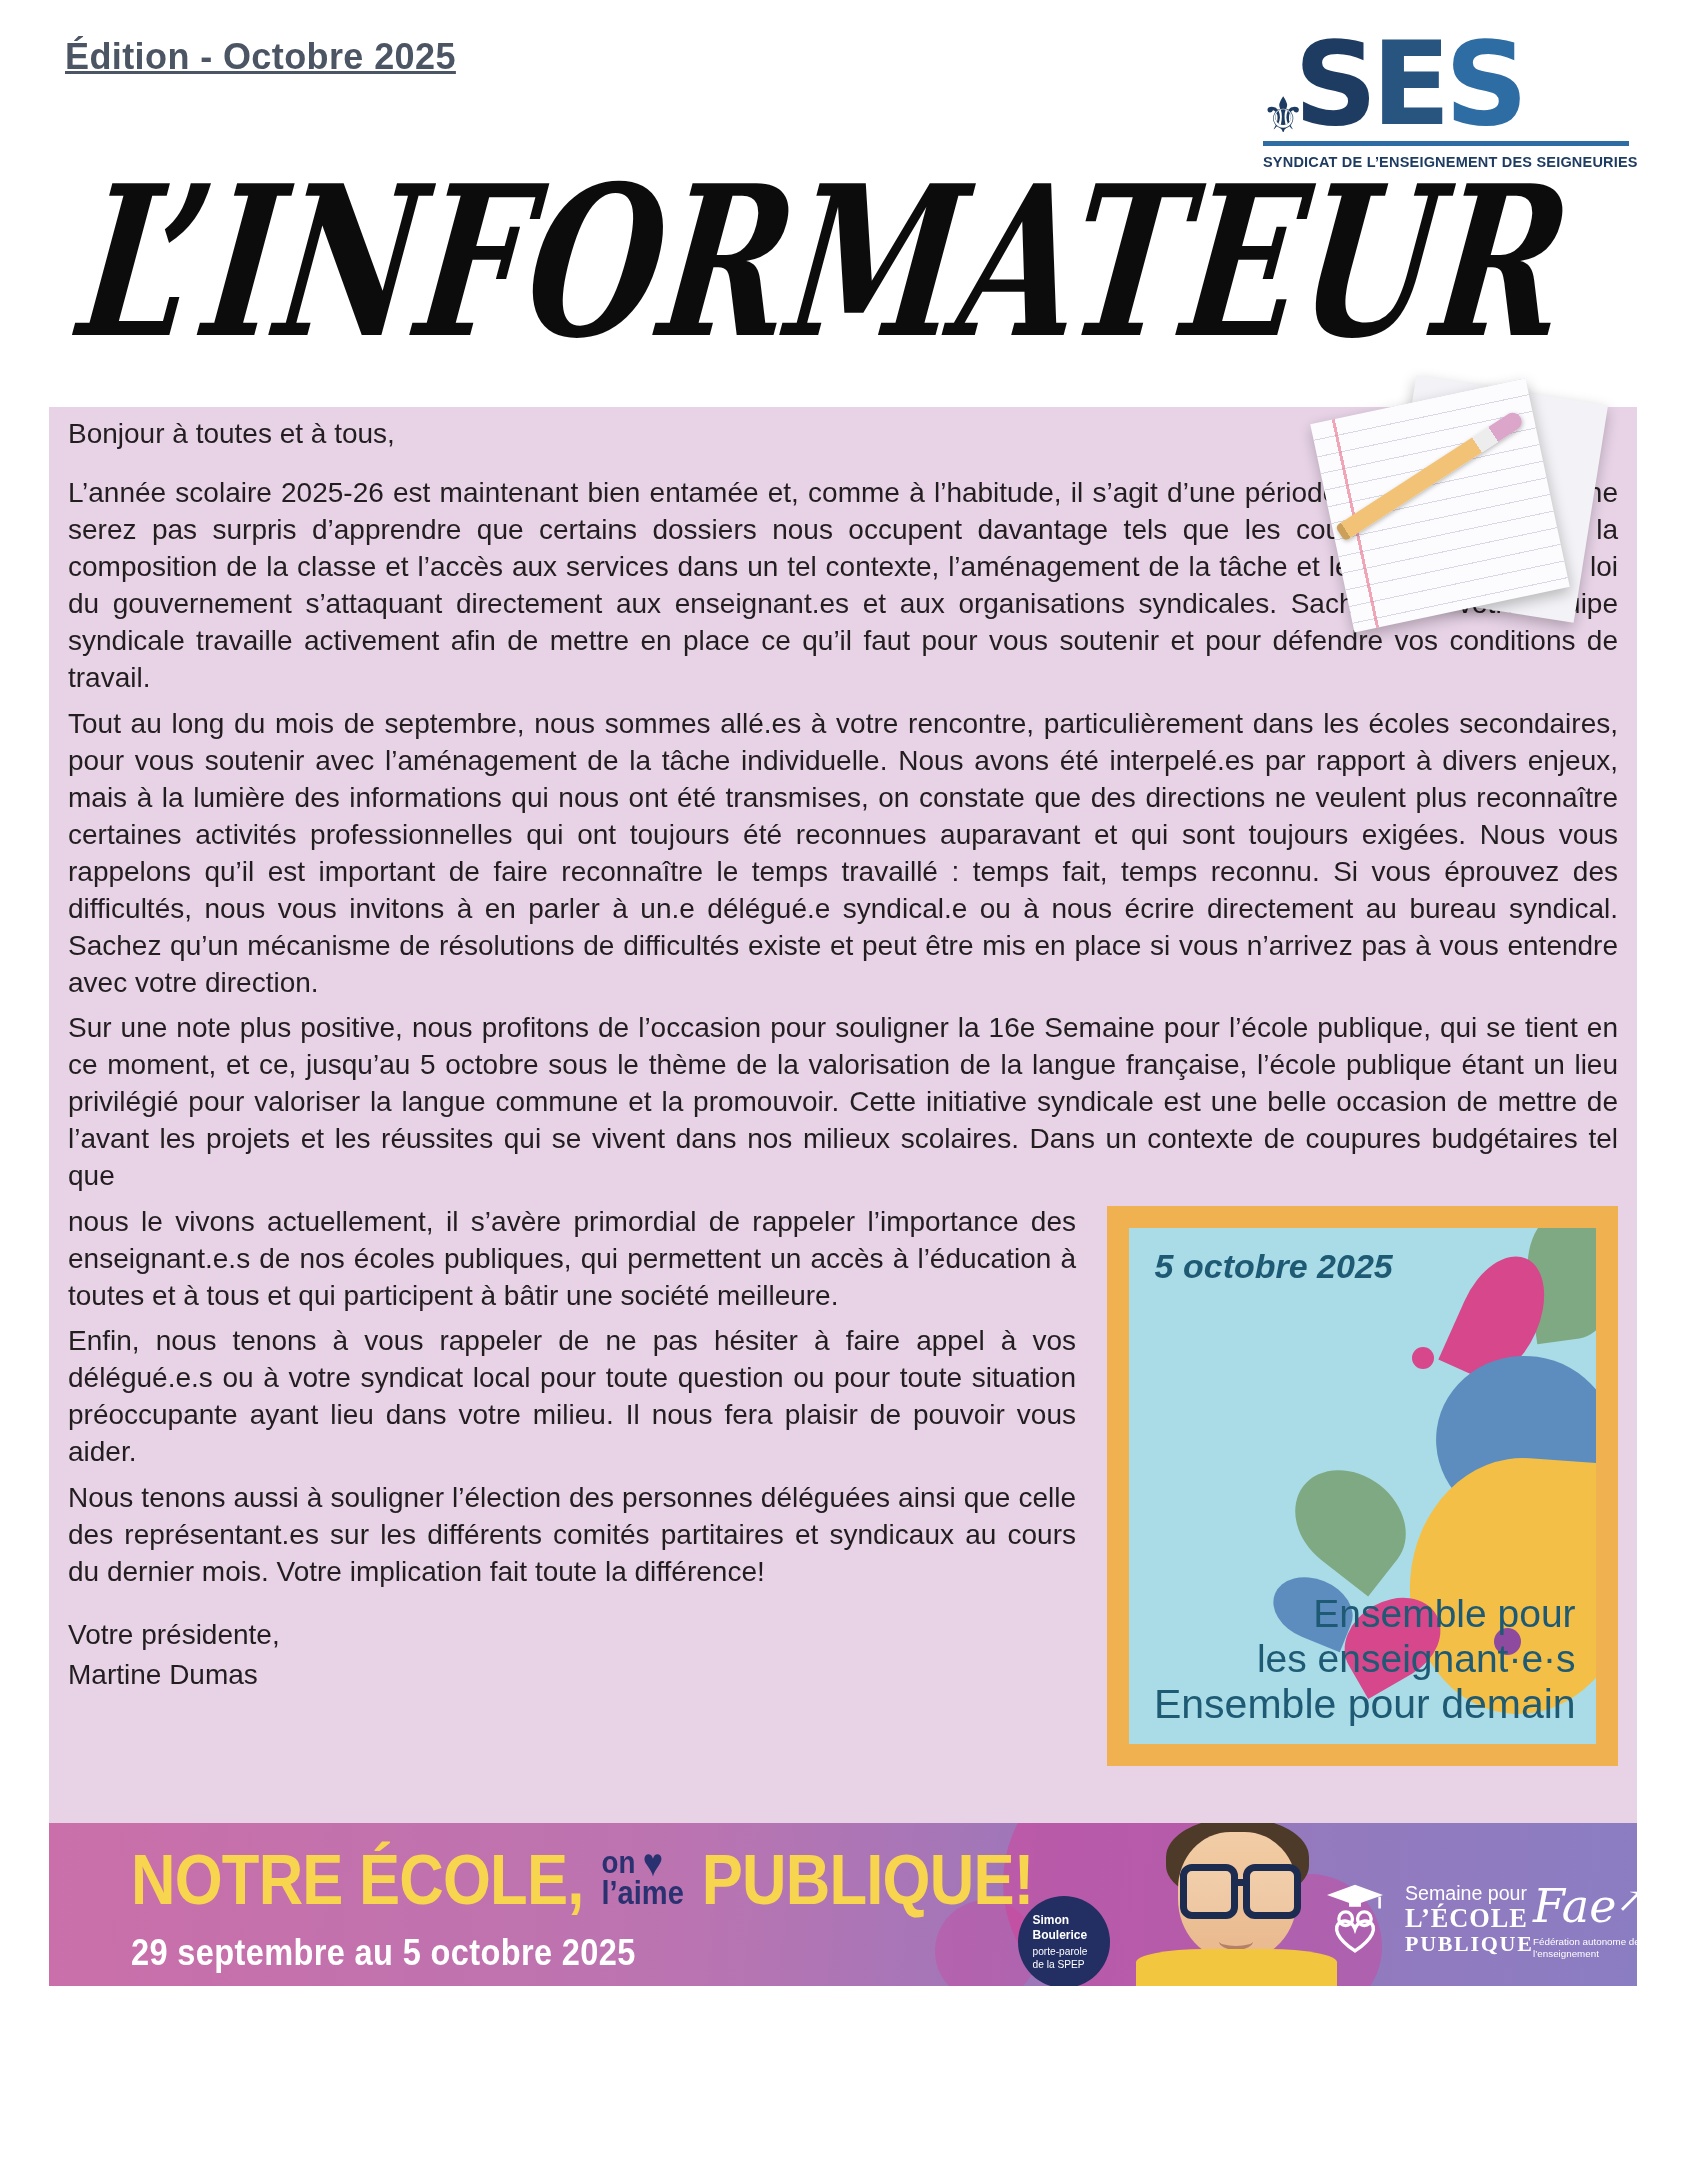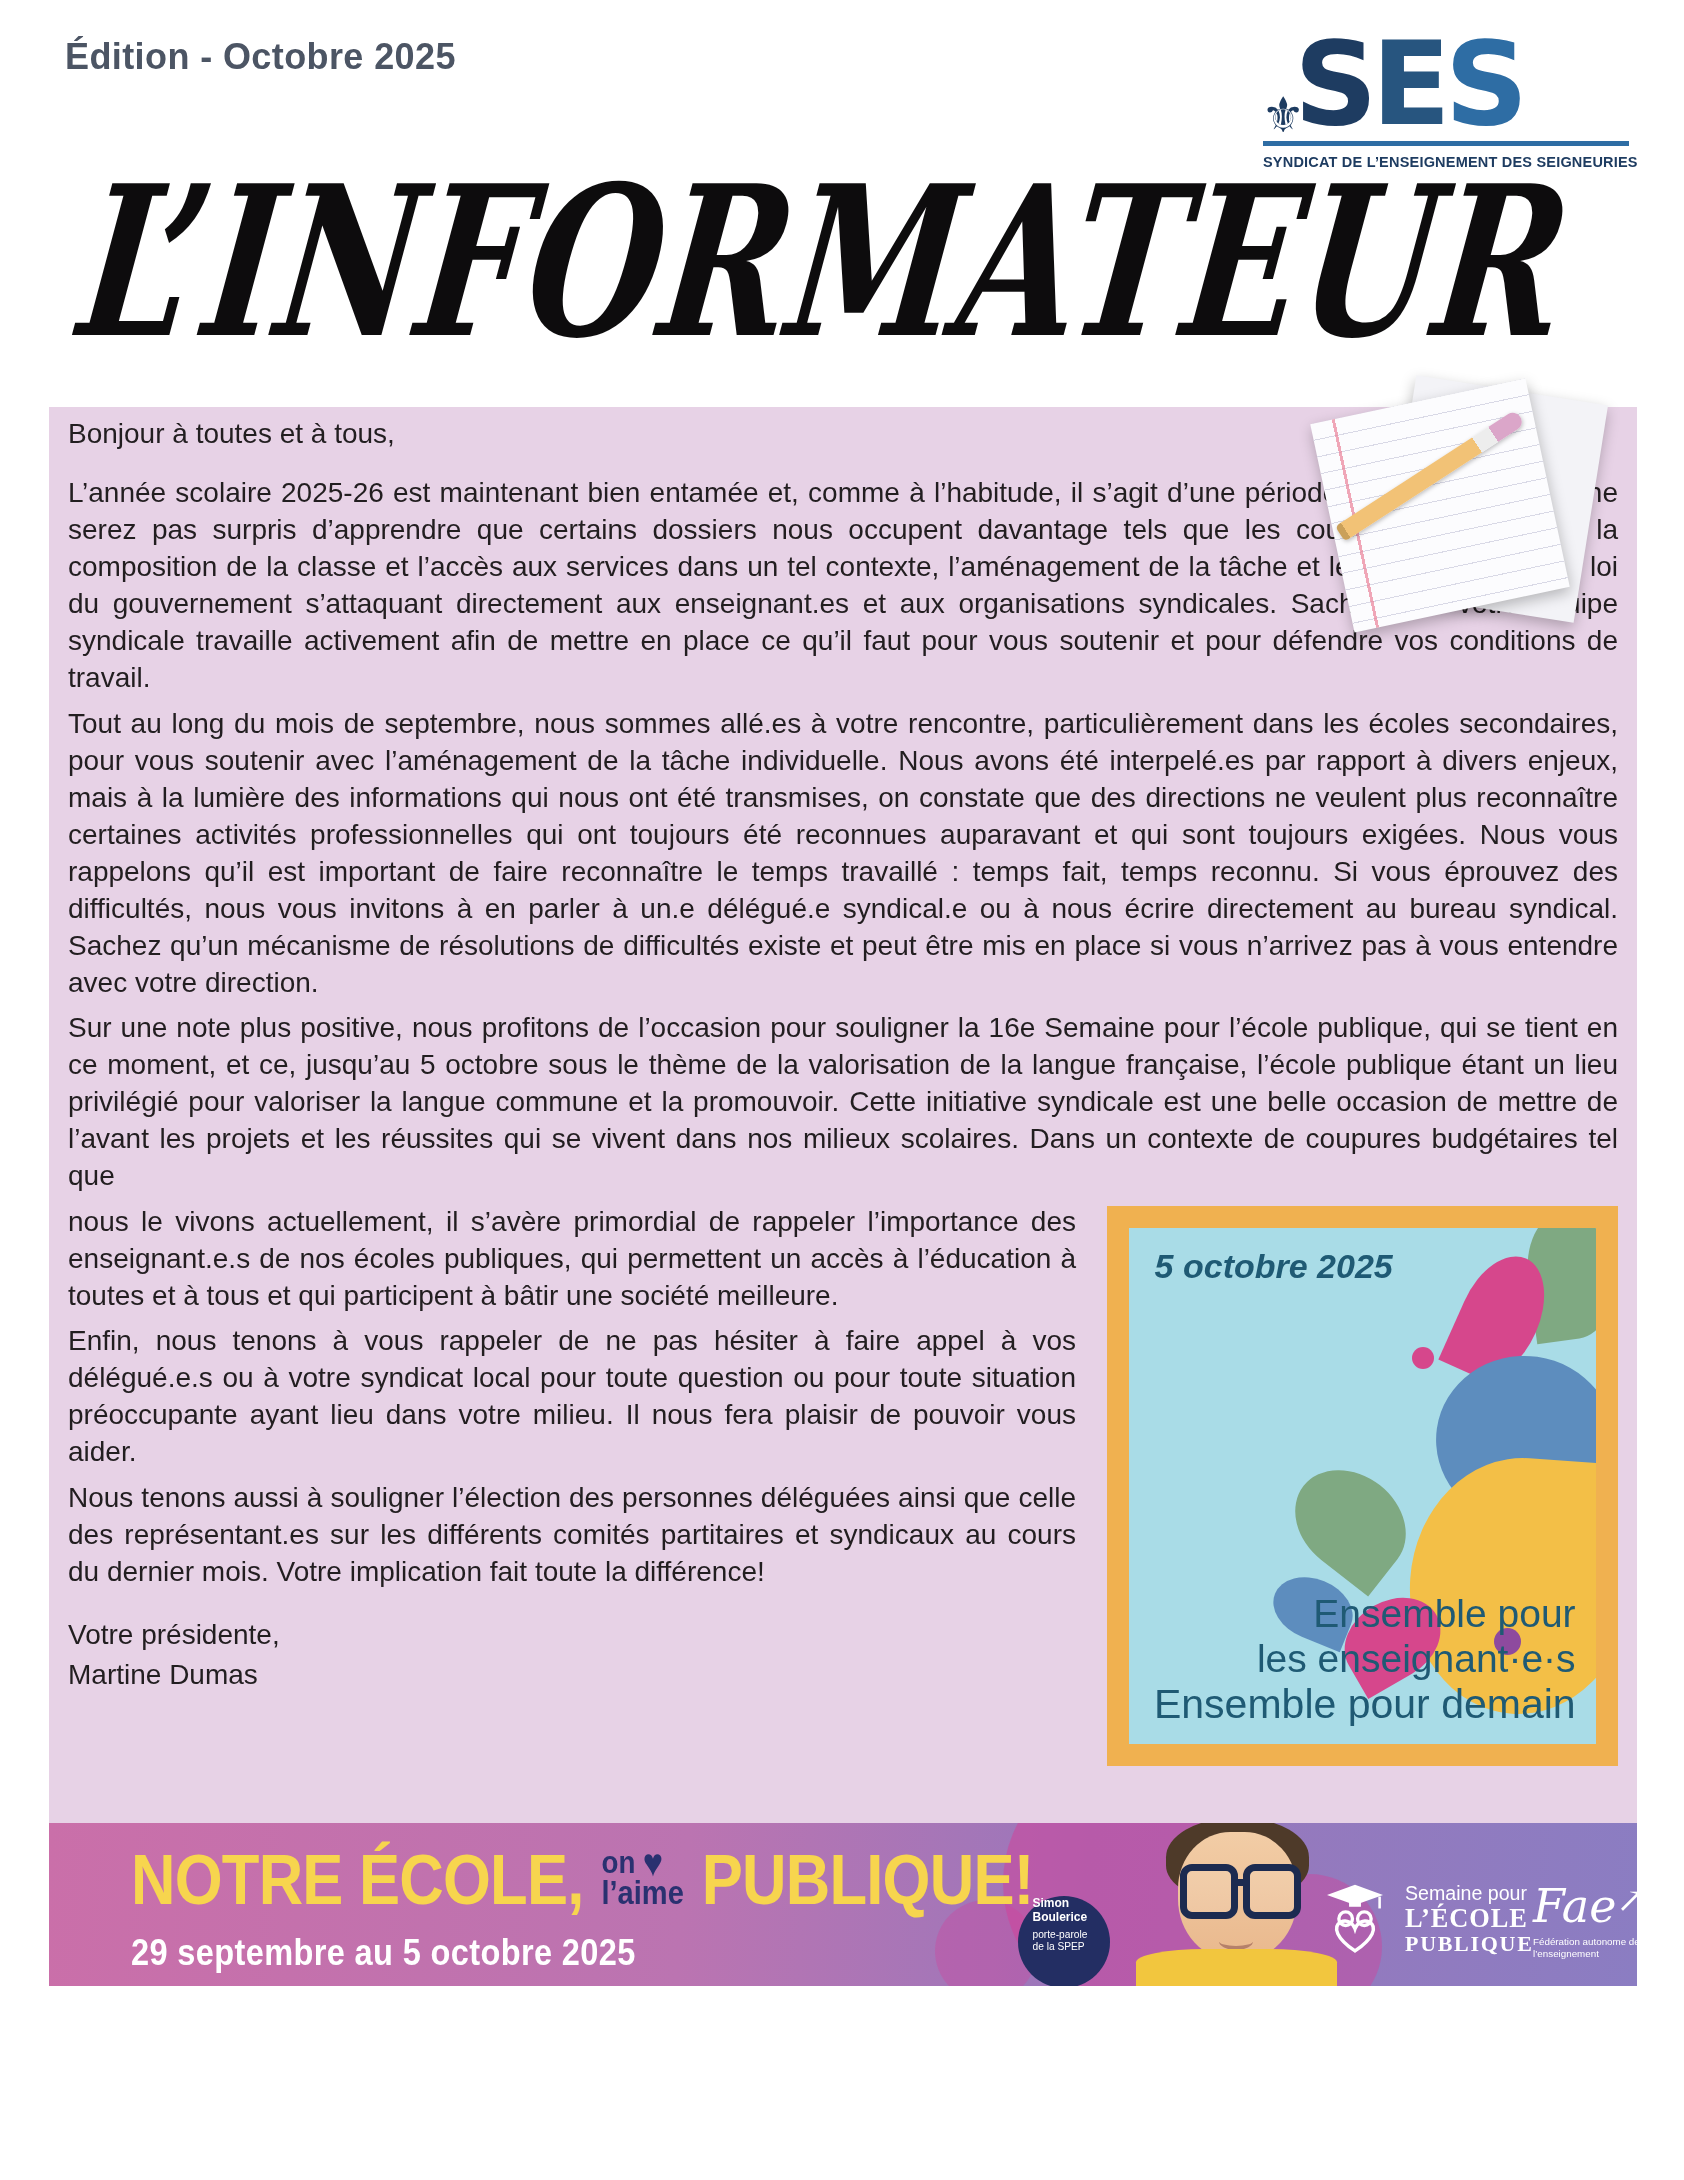--- a/index.html
+++ b/index.html
@@ -1,20 +1,20 @@
 <!DOCTYPE html>
 <html lang="fr" style="font-size:13.6px"><head>
 <meta charset="utf-8">
 <style>
   html,body{margin:0;padding:0;background:#ffffff;font-family:"Liberation Sans",sans-serif;}
   .page{position:relative;width:1685px;height:2181px;background:#ffffff;overflow:hidden;}
 
   
   .top-row{display:flex;justify-content:space-between;align-items:flex-start;padding:36px 56px 0 65px;height:139px;box-sizing:border-box;}
-  .edition{font-size:36px;font-weight:bold;color:#4c5564;letter-spacing:0.4px;}
+  .edition{font-size:36px;font-weight:bold;color:#4c5564;letter-spacing:0.4px;text-decoration:underline;}
   .ses-logo{width:366px;text-align:left;}
   .ses-word{position:relative;display:flex;align-items:flex-end;line-height:.82;font-family:"DejaVu Sans",sans-serif;font-weight:bold;font-size:116px;letter-spacing:-6px;padding-left:31px;}
   .ses-s1{color:#1e3c61;}
   .ses-s2{color:#27557f;}
   .ses-s3{color:#2e6da4;}
   .fleur{position:absolute;left:-1.7px;bottom:-5.1px;font-size:49px;letter-spacing:0;color:#1e3c61;}
   .ses-rule{height:5.1px;background:#2e6da4;margin:10.2px 0 7.7px;}
   .ses-tagline{font-size:14.5px;font-weight:bold;color:#1e3c61;letter-spacing:0.2px;white-space:nowrap;}
 
   
@@ -86,21 +86,21 @@
   .person{position:absolute;left:1056px;top:0;width:256px;height:163px;}
   .hair{position:absolute;left:61px;top:-5.1px;width:143px;height:82px;background:#4e3a29;border-radius:48% 48% 42% 42%;}
   .face{position:absolute;left:73px;top:8.5px;width:119px;height:129px;background:linear-gradient(#f2cda6,#e9b88d);border-radius:44% 44% 48% 48%;}
   .lens{position:absolute;top:41px;width:44px;height:41px;border:7.7px solid #1c2b50;border-radius:12px;background:rgba(255,255,255,.12);}
   .lens.l{left:75px;} .lens.r{left:138px;}
   .bridge{position:absolute;left:129px;top:56px;width:12px;height:6.8px;background:#1c2b50;}
   .smile{position:absolute;left:114px;top:109px;width:34px;height:13.6px;border-bottom:4.3px solid #b5806a;border-radius:50%;}
   .shirt{position:absolute;left:31px;top:126px;width:201px;height:39px;background:#f2c63e;border-radius:34% 34% 0 0;}
 
   .badge{position:absolute;left:969px;top:73px;width:92px;height:92px;border-radius:50%;background:#232e63;color:#fff;
-      display:flex;flex-direction:column;box-sizing:border-box;padding-left:14.5px;}
+      display:flex;flex-direction:column;justify-content:center;box-sizing:border-box;padding-left:14.5px;}
   .badge .name{font-weight:bold;font-size:12px;line-height:1.2;width:66px;}
   .badge .role{font-size:10.2px;line-height:1.2;margin-top:4.3px;width:68px;}
 
   .week{position:absolute;left:1276px;top:60px;display:flex;align-items:center;gap:20px;color:#fff;}
   .week-text .l1{font-size:19.6px;line-height:1.1;}
   .week-text .l2{font-size:26.4px;line-height:1.05;font-weight:bold;font-family:"Liberation Serif",serif;letter-spacing:0.9px;}
   .week-text .l3{font-size:22px;line-height:1.1;font-weight:bold;font-family:"Liberation Serif",serif;letter-spacing:1.7px;}
 
   .fae{position:absolute;left:1484px;top:61px;color:#fff;width:145px;}
   .fae-script{font-family:"DejaVu Serif",serif;font-style:italic;font-size:46px;line-height:.95;}

